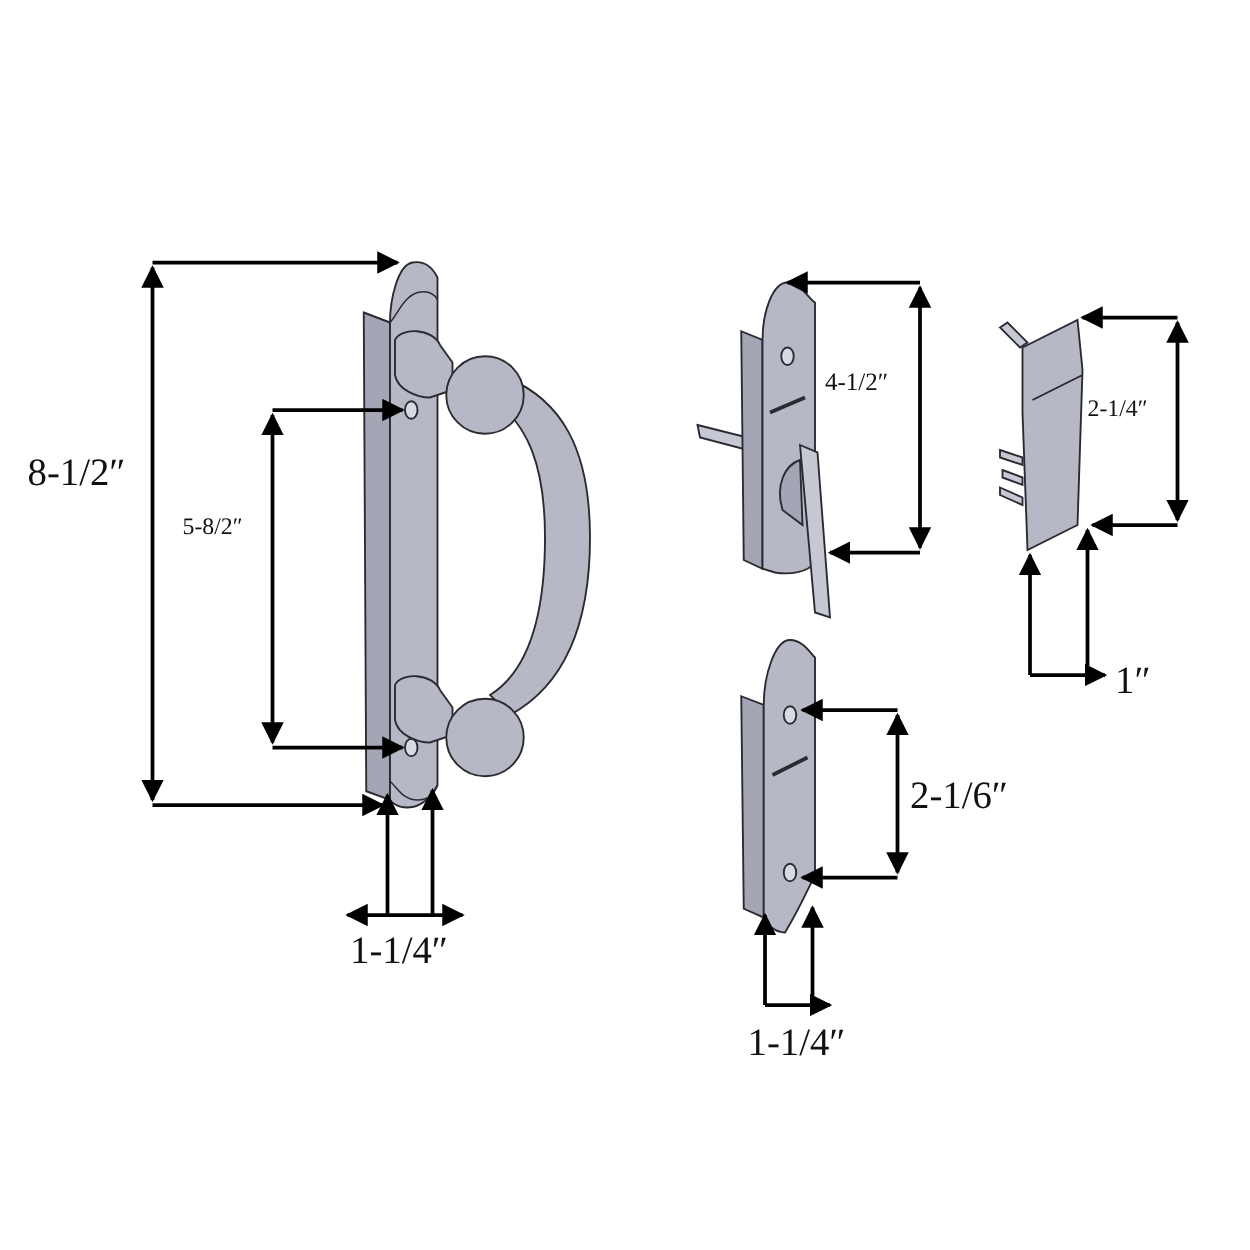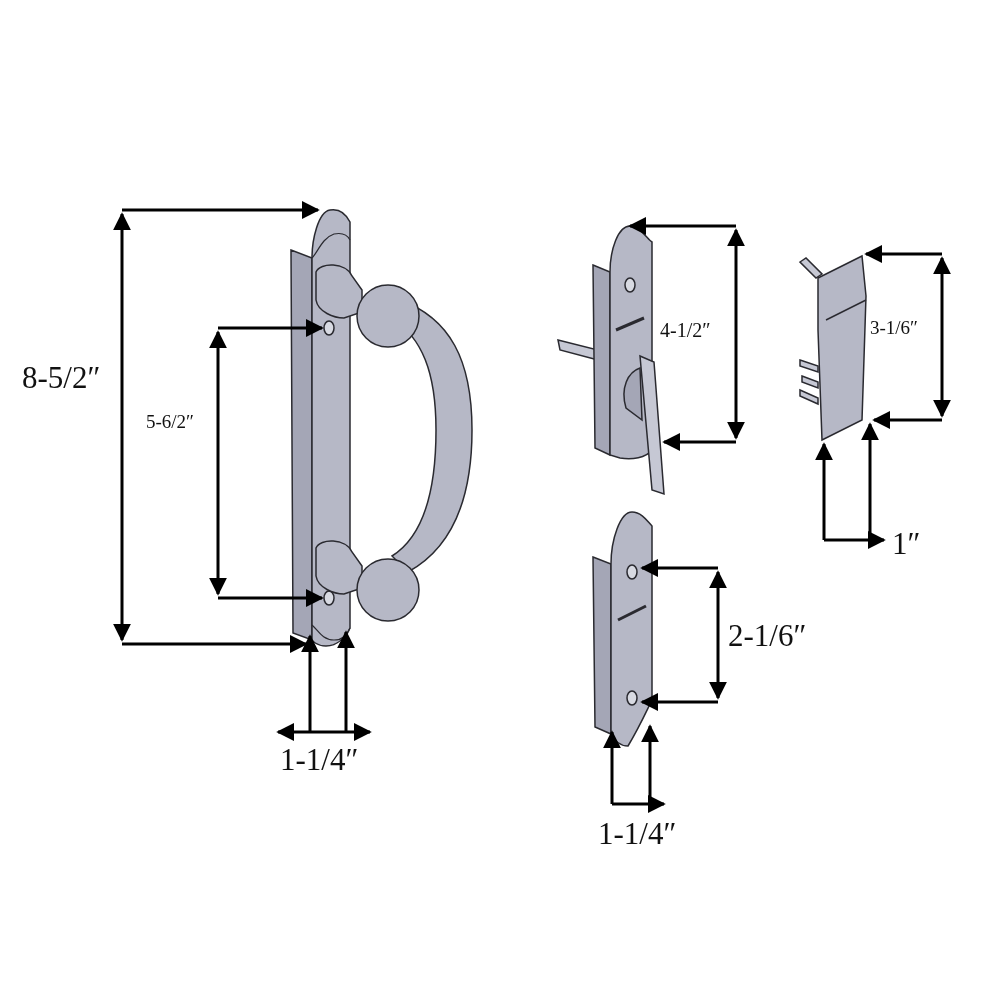--- a/index.html
+++ b/index.html
@@ -114,20 +114,20 @@
     <line class="dim" x1="718" y1="572" x2="718" y2="698" marker-start="url(#ah)" marker-end="url(#ah)"></line>
   </g>
 
   <g>
     <line class="dim" x1="612" y1="804" x2="612" y2="732" marker-end="url(#ah)"></line>
     <line class="dim" x1="650" y1="804" x2="650" y2="726" marker-end="url(#ah)"></line>
     <line class="dim" x1="612" y1="804" x2="664" y2="804" marker-end="url(#ah)"></line>
   </g>
 </svg>
 
-<div class="lbl lbl-lg" style="left:22px; top:362px;">8-5/2″</div>
-<div class="lbl lbl-sm" style="left:146px; top:412px;">5-6/2″</div>
+<div class="lbl lbl-lg" style="left:22px; top:362px;">8-1/2″</div>
+<div class="lbl lbl-sm" style="left:146px; top:412px;">5-8/2″</div>
 <div class="lbl lbl-lg" style="left:280px; top:744px;">1-1/4″</div>
-<div class="lbl lbl-md" style="left:660px; top:296px;margin-top:24px;">4-1/2″</div>
-<div class="lbl lbl-sm" style="left:870px; top:318px;">3-1/6″</div>
+<div class="lbl lbl-md" style="left:660px; top:296px;">4-1/2″</div>
+<div class="lbl lbl-sm" style="left:870px; top:318px;">2-1/4″</div>
 <div class="lbl lbl-lg" style="left:892px; top:528px;">1″</div>
 <div class="lbl lbl-lg" style="left:728px; top:620px;">2-1/6″</div>
 <div class="lbl lbl-lg" style="left:598px; top:818px;">1-1/4″</div>
 
 </body></html>

